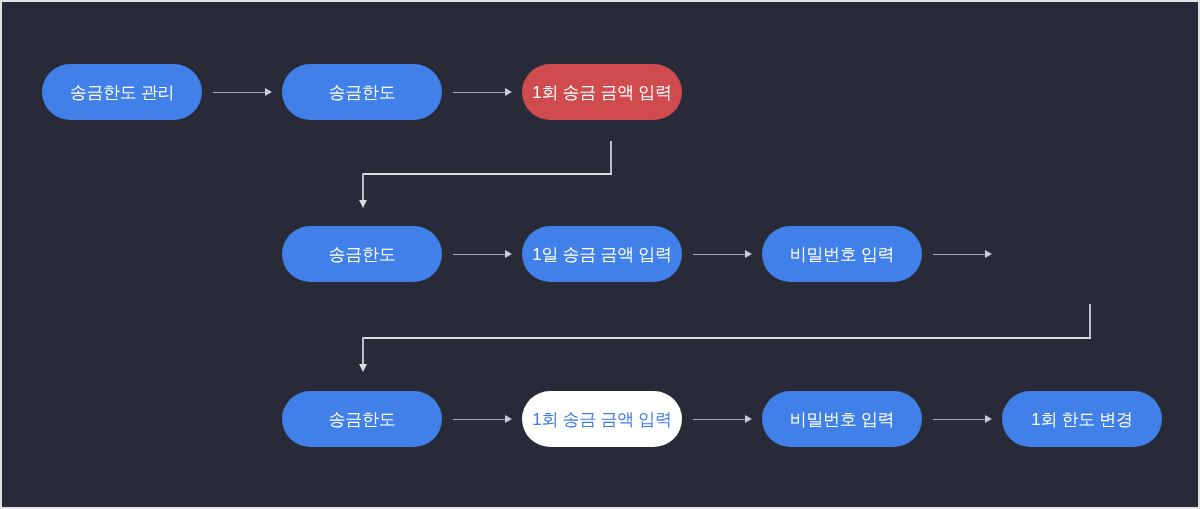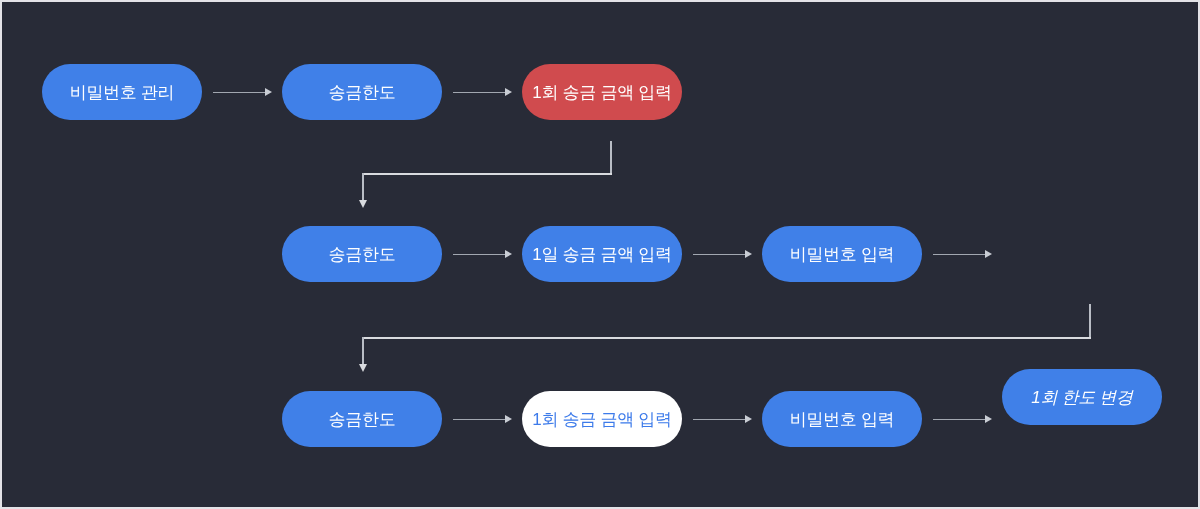--- a/index.html
+++ b/index.html
@@ -45,21 +45,21 @@
     border-left:4px solid transparent;
     border-right:4px solid transparent;
     border-top:8px solid #d9dbdf;
   }
 </style>
 </head>
 <body>
 
 <div class="canvas">
 
-  <div class="node blue" style="left:40px;top:62px;">비밀번호 관리</div>
+  <div class="node blue" style="left:40px;top:62px;">송금한도 관리</div>
 
   <div class="harrow" style="left:211px;top:85.5px;width:59px;">
     <span class="line"></span>
     <span class="head"></span>
   </div>
 
   <div class="node blue" style="left:280px;top:62px;">송금한도</div>
 
   <div class="harrow" style="left:451px;top:85.5px;width:59px;">
     <span class="line"></span>
@@ -114,15 +114,15 @@
     <span class="head"></span>
   </div>
 
   <div class="node blue" style="left:760px;top:389px;">비밀번호 입력</div>
 
   <div class="harrow" style="left:931px;top:412.5px;width:59px;">
     <span class="line"></span>
     <span class="head"></span>
   </div>
 
-  <div class="node blue" style="left:1000px;top:367px;font-style:italic;">1회 한도 변경</div>
+  <div class="node blue" style="left:1000px;top:389px;">1회 한도 변경</div>
 
 </div>
 
 </body></html>

